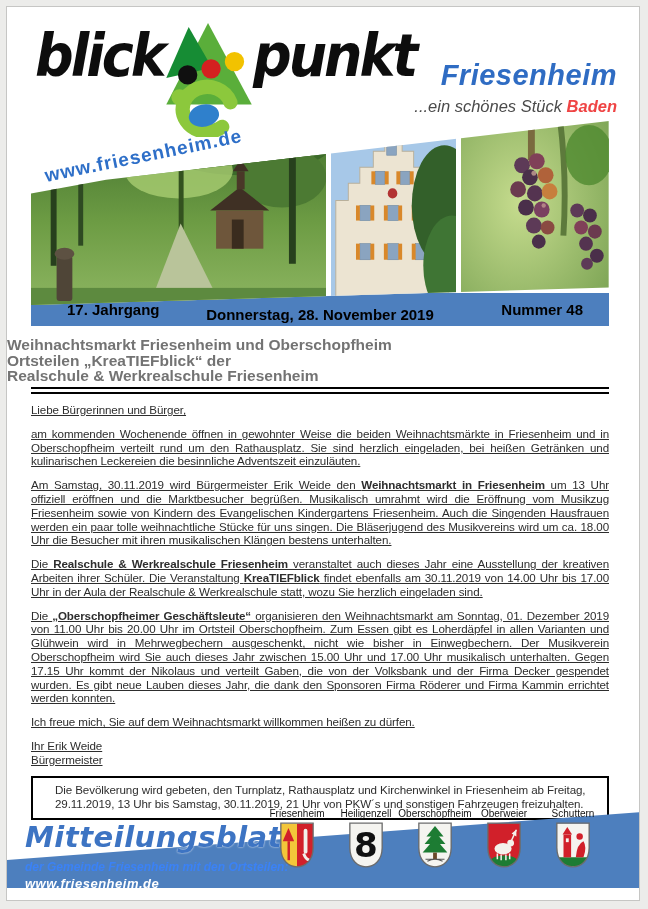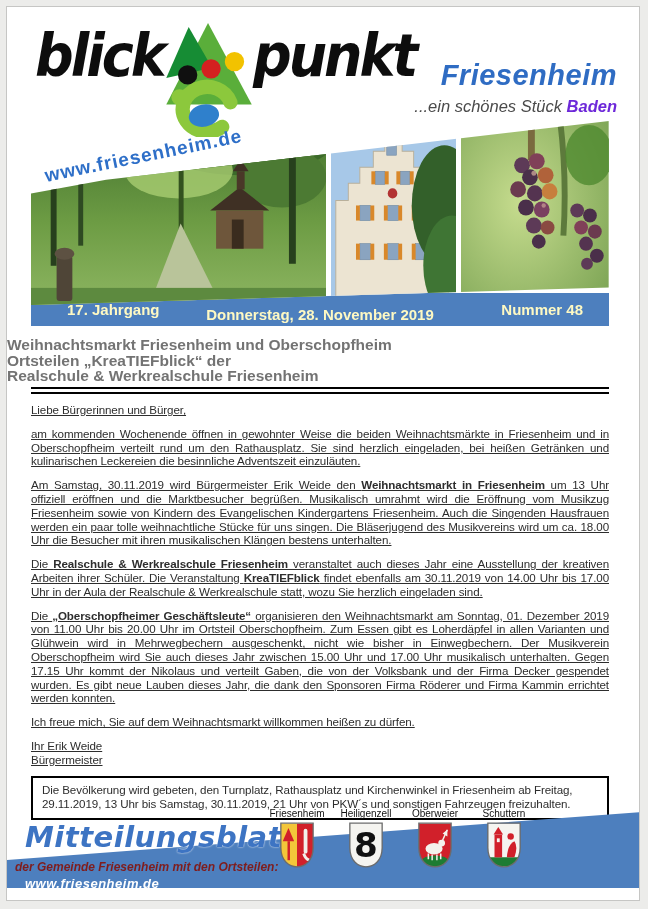--- a/index.html
+++ b/index.html
@@ -12,65 +12,65 @@
   .masthead { position:absolute; left:0; top:0; width:100%; height:135px; }
   .mast-word { position:absolute; font-family:"DejaVu Sans", sans-serif;
                font-weight:bold; font-style:italic; font-size:54px; letter-spacing:-3px;
                color:#0d0d0d; transform:scaleY(1.08); }
   .word-blick { left:28px; top:18px; }
   .word-punkt { left:246px; top:18px; }
   .logo-svg { position:absolute; left:150px; top:16px; width:102px; height:114px; }
   .region-name { position:absolute; right:22px; top:52px; font-size:29px; font-weight:bold;
                  font-style:italic; color:#2f6cc3; letter-spacing:0.5px; }
   .tagline { position:absolute; right:22px; top:90px; font-size:16.5px; font-style:italic; color:#4a4a4a; }
-  .tagline b { color:#6d28d9; }
+  .tagline b { color:#ef4444; }
 
   
   .photo-strip { position:absolute; left:24px; top:108px; width:578px; height:196px;
                  display:flex; gap:5px; background:#fff;
                  clip-path:polygon(0% 40%, 13% 33%, 100% 3%, 100% 88%, 0% 97%); z-index:2; }
   .photo { height:100%; overflow:hidden; }
   .photo svg { width:100%; height:100%; display:block; }
   .ph-forest { width:52%; } .ph-rathaus { width:22%; } .ph-grapes { width:26%; }
   .www-diagonal { position:absolute; left:38px; top:158px; z-index:3;
                   transform:rotate(-11.5deg); transform-origin:left center;
                   font-size:19px; font-weight:bold; color:#2e6fc8; letter-spacing:1px; }
 
   
   .issue-bar { position:absolute; left:24px; top:286px; width:578px; height:33px;
                background:#4d7fbe; z-index:1; display:flex; align-items:center;
-               color:#fef9c3; font-weight:bold; font-size:15px; }
+               color:#000000; font-weight:bold; font-size:15px; }
   .issue-vol { position:absolute; left:36px; }
   .issue-date { width:100%; text-align:center;margin-top:9px; }
   .issue-num { position:absolute; right:26px;text-align:center; }
 
   
   .headline { position:absolute; left:0; top:330px; width:100%; 
               font-weight:bold; font-size:15.5px; line-height:15.5px; color:#737373; }
   .double-rule { position:absolute; left:24px; top:380px; width:578px; height:7px;
                  border-top:2px solid #000; border-bottom:2px solid #000; }
 
   
   .letter { position:absolute; left:24px; top:396px; width:578px;
             font-size:11.6px; line-height:13.8px; color:#2d2d2d;
             text-align:justify; letter-spacing:-0.1px; }
   .letter p { margin:0 0 10px 0;text-decoration:underline; }
   .sig { margin:0 !important; line-height:13.8px; }
-  .notice-box { margin-top:9px; border:2px solid #000; padding:5px 9px 6px 9px;
+  .notice-box { margin-top:9px; border:2px solid #000; padding:5px 9px 6px 22px;
                 font-size:11.6px; line-height:14.5px; text-align:left; }
 
   
   .footer { position:absolute; left:0; top:795px; width:634px; height:100px; }
   .footer-band { position:absolute; inset:0; background:#4d7fbe;
                  clip-path:polygon(0 58%, 100% 10%, 100% 86%, 0 86%); }
   .mblatt { position:absolute; left:18px; top:18px; font-family:"DejaVu Sans", sans-serif;
             font-size:29px; font-weight:bold; font-style:italic; color:#3d74c3;
             letter-spacing:0.5px; text-shadow:0 0 2px #fff; }
-  .footer-sub { position:absolute; left:8px; top:58px; font-size:12px; font-weight:bold;
-                font-style:italic; color:#7f1d1d; }
+  .footer-sub { position:absolute; left:18px; top:58px; font-size:12px; font-weight:bold;
+                font-style:italic; color:#3b82f6; }
   .footer-www { position:absolute; left:18px; top:74px; font-size:13px; font-weight:bold;
                 font-style:italic; color:#fff; letter-spacing:0.5px; }
   .crests { position:absolute; left:260px; top:6px; display:flex; gap:9px; }
   .crest-item { width:60px; display:flex; flex-direction:column; align-items:center; }
   .crest-label { font-size:10px; color:#111; white-space:nowrap; margin-bottom:2px; }
   .crest-item svg { width:38px; height:48px; }
 </style>
 </head>
 <body>
 
@@ -268,20 +268,39 @@
               </clipPath>
             </defs>
           <g clip-path="url(#cs2)">
               <rect x="3" y="2" width="34" height="46" fill="#f5f4f0"></rect>
             <text x="20" y="38" text-anchor="middle" font-family="DejaVu Sans, sans-serif" font-size="36" font-weight="bold" fill="#111">8</text>
           </g>
           <path d="M3,2 H37 V28 C37,42 28,48 20,48 C12,48 3,42 3,28 Z" fill="none" stroke="#6c6c6c" stroke-width="1.4"></path>
         </svg>
       </div>
       <div class="crest-item">
+        <div class="crest-label">Oberschopfheim</div>
+        <svg viewBox="0 0 40 50">
+          <defs>
+              <clipPath id="cs3">
+                <path d="M3,2 H37 V28 C37,42 28,48 20,48 C12,48 3,42 3,28 Z"></path>
+              </clipPath>
+            </defs>
+          <g clip-path="url(#cs3)">
+            <rect x="3" y="2" width="34" height="46" fill="#f5f4f0"></rect>
+            <polygon points="20,5 29,16 11,16" fill="#1d7c33"></polygon>
+            <polygon points="20,11 31,24 9,24" fill="#1d7c33"></polygon>
+            <polygon points="20,18 33,33 7,33" fill="#1d7c33"></polygon>
+            <rect x="18" y="33" width="4" height="7" fill="#6b4a2a"></rect>
+            <path d="M12,42 q8,-4 16,0 M10,40 h20" stroke="#555" stroke-width="1.2" fill="none"></path>
+          </g>
+          <path d="M3,2 H37 V28 C37,42 28,48 20,48 C12,48 3,42 3,28 Z" fill="none" stroke="#6c6c6c" stroke-width="1.4"></path>
+        </svg>
+      </div>
+      <div class="crest-item">
         <div class="crest-label">Oberweier</div>
         <svg viewBox="0 0 40 50">
           <defs>
               <clipPath id="cs4">
                 <path d="M3,2 H37 V28 C37,42 28,48 20,48 C12,48 3,42 3,28 Z"></path>
               </clipPath>
             </defs>
           <g clip-path="url(#cs4)">
             <rect x="3" y="2" width="34" height="46" fill="#d1202a"></rect>
             <ellipse cx="20" cy="42" rx="14" ry="6" fill="#1d7c33"></ellipse>

